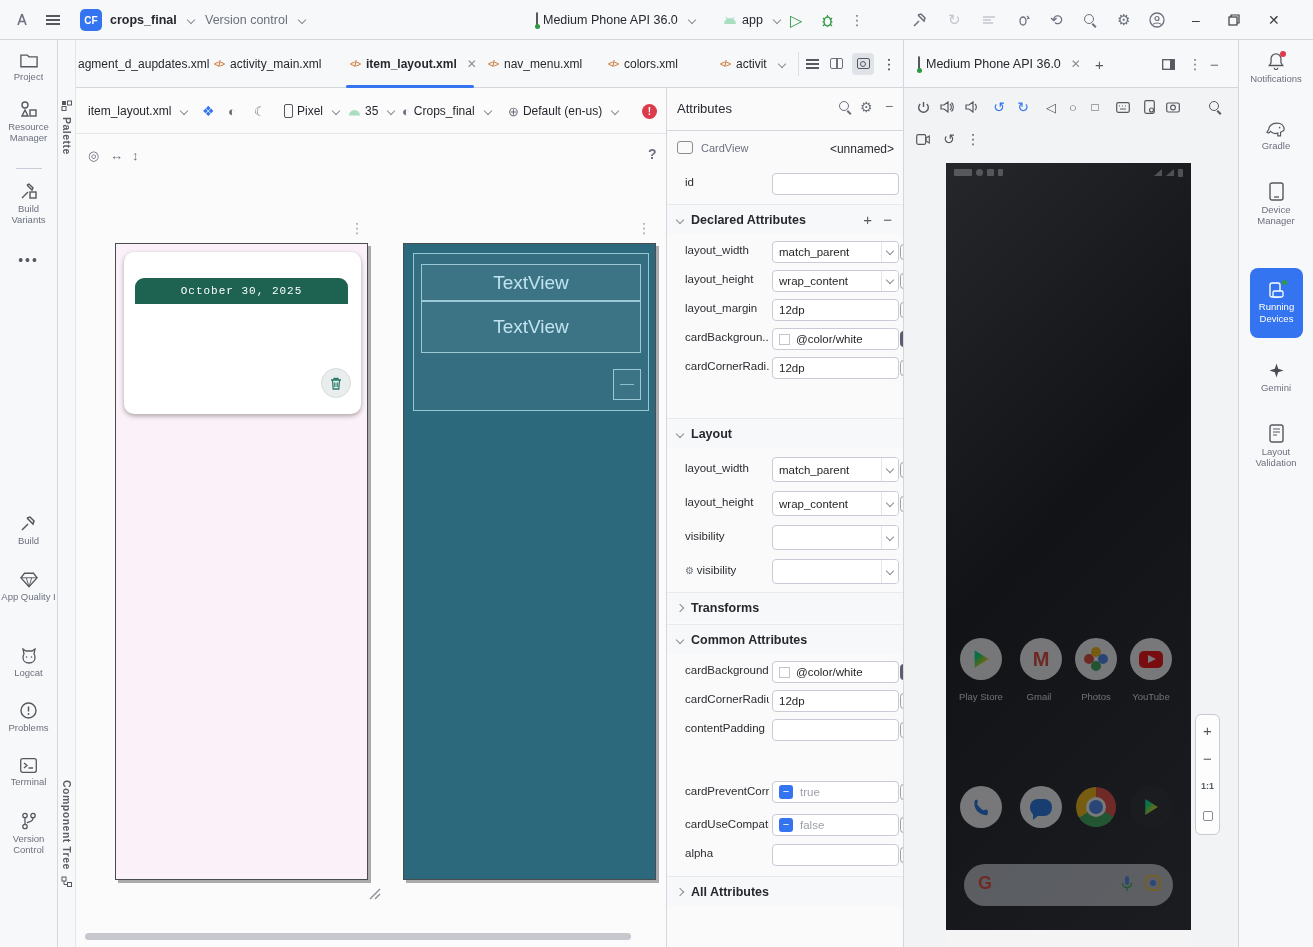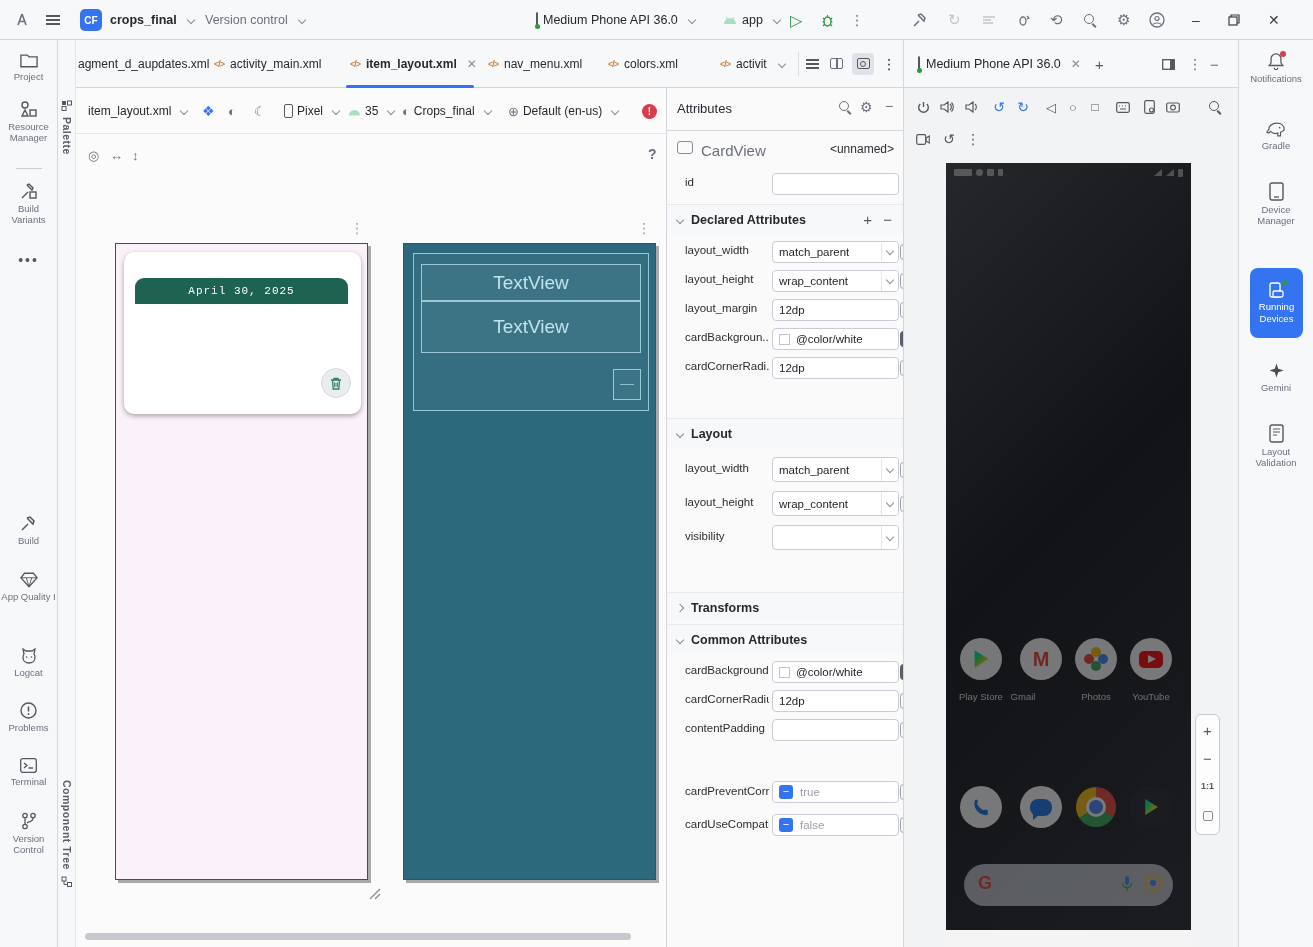--- a/index.html
+++ b/index.html
@@ -260,21 +260,21 @@
     <div class="abs gry" style="left:12px;top:14px;font-size:13px">◎</div>
     <div class="abs gry" style="left:34px;top:14px;font-size:13px">↔</div>
     <div class="abs gry" style="left:56px;top:14px;font-size:13px">↕</div>
     <div class="abs gry" style="left:572px;top:12px;font-size:14px;font-weight:bold">?</div>
 
     <div class="abs" style="left:274px;top:86px;color:#9DA0A8;font-size:14px">⋮</div>
     <div class="abs" style="left:561px;top:86px;color:#9DA0A8;font-size:14px">⋮</div>
 
     <div class="phone" style="left:39px;top:109px;width:253px;height:637px;background:#FBF1F8">
       <div class="abs" style="left:8px;top:8px;width:237px;height:162px;background:#fff;border-radius:10px;box-shadow:0 2px 5px rgba(0,0,0,.32)">
-        <div class="abs mono" style="left:11px;top:26px;width:213px;height:26px;background:#1E6252;border-radius:9px 9px 0 0;color:#fff;font-size:11px;display:flex;align-items:center;justify-content:center;letter-spacing:1px">April 30, 2025</div>
+        <div class="abs mono" style="left:11px;top:26px;width:213px;height:26px;background:#1E6252;border-radius:9px 9px 0 0;color:#fff;font-size:11px;display:flex;align-items:center;justify-content:center;letter-spacing:1px">October 30, 2025</div>
         <div class="abs" style="left:197px;top:116px;width:30px;height:30px;border-radius:50%;background:#E9EDED;border:1px solid #D5DBDB;display:flex;align-items:center;justify-content:center">
           <svg width="14" height="15" viewBox="0 0 14 15">
               <path d="M2 4h10M5 4V2.5h4V4M3.5 4l.7 9h5.6l.7-9M5.8 6.5v4.5M8.2 6.5v4.5" fill="none" stroke="#2E7D6B" stroke-width="1.3"></path>
             </svg>
         </div>
       </div>
     </div>
 
     <div class="phone" style="left:327px;top:109px;width:253px;height:637px;background:#2D697C">
       <div class="bpbox" style="left:9px;top:9px;width:236px;height:158px"></div>
@@ -296,21 +296,21 @@
 
   <div id="attrs">
     <div class="abs" style="left:10px;top:13px;font-size:13px">Attributes</div>
     <div class="abs gry" style="left:172px;top:13px"><span class="isearch"></span></div>
     <div class="abs gry" style="left:193px;top:11px;font-size:14px">⚙</div>
     <div class="abs gry" style="left:218px;top:10px;font-size:14px">−</div>
     <div class="hline" style="left:0;top:42px;width:237px"></div>
 
     <div class="abs" style="left:0;top:44px;width:237px;height:34px">
       <span class="abs" style="left:10px;top:9px;width:16px;height:13px;border:1.5px solid #8a8d95;border-radius:3px"></span>
-      <span class="abs gry" style="left:34px;top:10px;font-size:15px">CardView</span>
+      <span class="abs gry" style="left:34px;top:10px;font-size:11px">CardView</span>
       <span class="abs" style="right:10px;top:10px;font-size:12px;color:#2b2d31">&lt;unnamed&gt;</span>
     </div>
 
     <div class="arow" style="top:80px;height:32px">
       <span class="alabel" style="top:8px">id</span>
       <span class="afield" style="top:5px"></span>
     </div>
 
     <div class="sech" style="top:116px">
       <span class="chev" style="margin:0"></span>
@@ -387,20 +387,28 @@
       <span class="pillb"></span>
     </div>
     <div class="arow" style="top:433px;height:33px">
       <span class="alabel" style="top:9px">visibility</span>
       <span class="afield" style="top:4px;height:25px">
           <span class="ddc">
             <span class="chev"></span>
           </span>
         </span>
     </div>
+    <div class="arow" style="top:467px;height:33px">
+      <span class="alabel" style="top:9px"><span class="gry" style="font-size:10px">⚙ </span><span>visibility</span></span>
+      <span class="afield" style="top:4px;height:25px">
+          <span class="ddc">
+            <span class="chev"></span>
+          </span>
+        </span>
+    </div>
 
     <div class="sech" style="top:536px">
       <span class="chev" style="margin:0"></span>
         <span>Common Attributes</span>
     </div>
 
     <div class="sech" style="top:504px">
       <span class="chev r" style="margin:0"></span>
         <span>Transforms</span>
     </div>
@@ -433,21 +441,30 @@
       <span class="pillb"></span>
     </div>
     <div class="arow" style="top:721px;height:32px">
       <span class="alabel" style="top:9px">cardUseCompatP...</span>
       <span class="afield phold" style="top:5px">
           <span class="flag">−</span>
           <span>false</span>
         </span>
       <span class="pillb"></span>
     </div>
-
+    <div class="arow" style="top:753px">
+      <span class="alabel">alpha</span>
+      <span class="afield"></span>
+      <span class="pillb"></span>
+    </div>
+
+    <div class="sech" style="top:788px">
+      <span class="chev r" style="margin:0"></span>
+        <span>All Attributes</span>
+    </div>
   </div>
 
   <div id="devpanel">
     <div id="devhead">
       <div class="dh" style="left:14px">
         <span style="position:relative;display:inline-block"><span class="phico"></span><span class="greendot" style="right:-2px;bottom:-2px"></span></span>
         <span>Medium Phone API 36.0</span>
         <span class="tabx">✕</span>
         <span style="font-size:15px;color:#55585e;margin-left:8px">+</span>
       </div>
@@ -540,21 +557,21 @@
             <span class="pe" style="left:0;top:7px;background:#EA4335"></span>
             <span class="pe" style="left:7px;top:0;background:#FBBC04"></span>
             <span class="pe" style="left:14px;top:7px;background:#4285F4"></span>
             <span class="pe" style="left:7px;top:14px;background:#34A853"></span>
           </span>
       </div>
       <div class="appc dim" style="left:184px;top:475px">
           <span class="yt"></span>
         </div>
       <div class="applbl dim" style="left:7px;top:528px">Play Store</div>
-      <div class="applbl dim" style="left:49px;top:528px">Gmail</div>
+      <div class="applbl dim" style="left:65px;top:528px">Gmail</div>
       <div class="applbl dim" style="left:122px;top:528px">Photos</div>
       <div class="applbl dim" style="left:177px;top:528px">YouTube</div>
 
       <div class="appc dim" style="left:14px;top:623px">
         <svg width="20" height="20" viewBox="0 0 24 24">
             <path d="M6 3c1.2 0 2.2 1 2.2 2.2L7.4 8.4c1.8 3.2 4.2 5.6 7.4 7.4l3.2-.8c1.2 0 2.2 1 2.2 2.2v2.6c0 1.2-1 2.2-2.2 2.2C9.6 21 4 15.4 4 7.2 4 6 4.8 3 6 3z" fill="#1a73e8"></path>
           </svg>
       </div>
       <div class="appc dim" style="left:74px;top:623px">
           <span class="bub"></span>

